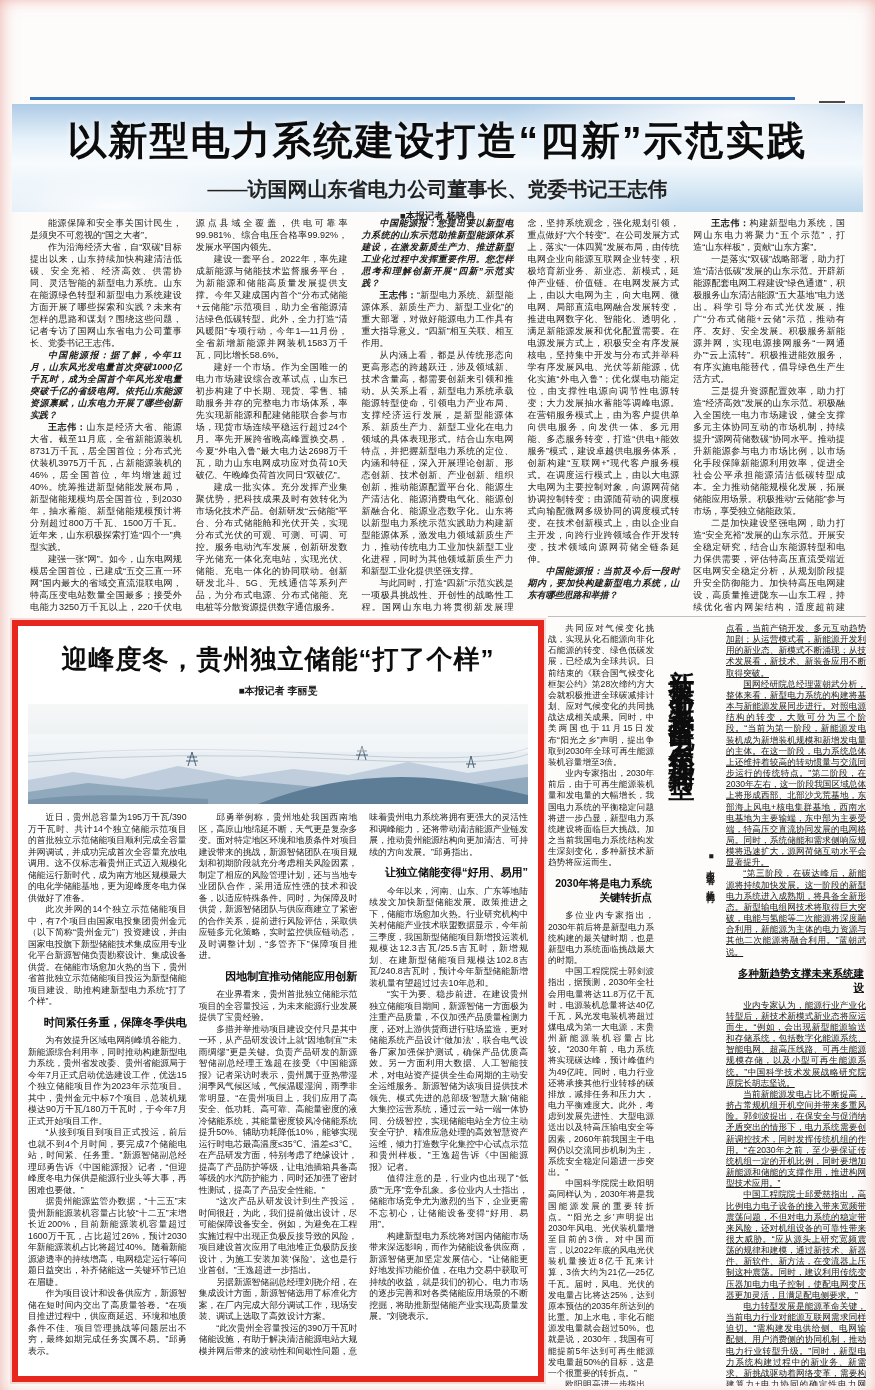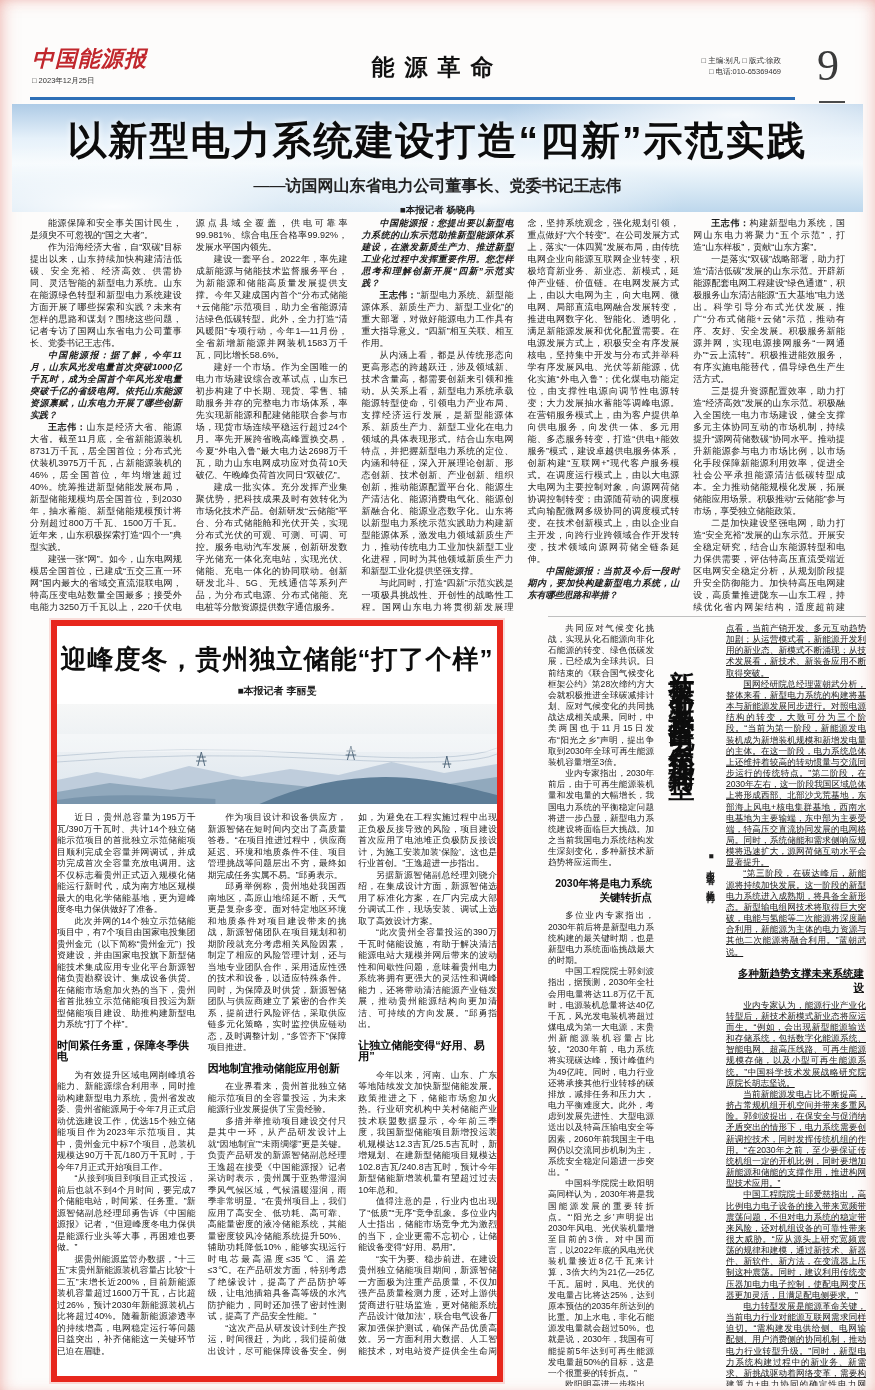--- a/index.html
+++ b/index.html
@@ -18,66 +18,56 @@
   .rule-nine{position:absolute;right:30px;top:101px;width:26px;height:2px;background:#4a4a4a;}
   
   .banner{position:absolute;left:12px;right:12px;top:104px;height:108px;text-align:center;
     background:
       radial-gradient(55% 90% at 12% 95%, rgba(255,255,255,.95), rgba(255,255,255,0) 65%),
       radial-gradient(45% 80% at 85% 10%, rgba(255,255,255,.85), rgba(255,255,255,0) 60%),
       radial-gradient(40% 70% at 55% 90%, rgba(255,255,255,.8), rgba(255,255,255,0) 60%),
       linear-gradient(180deg,#aecbe6 0%,#e6f1fa 32%,#f5fafd 55%,#d9e9f5 78%,#bdd7ec 100%);}
   .headline{margin-top:10px;font-size:39px;font-weight:900;letter-spacing:2px;color:#0c0c0c;
             text-shadow:0 0 6px rgba(255,255,255,.9);}
-  .subhead{margin-top:8px;font-family:"Liberation Serif","DejaVu Serif",serif;font-weight:600;font-size:16px;color:#222;}
+  .subhead{margin-top:8px;font-family:"Liberation Serif","DejaVu Serif",serif;font-weight:600;font-size:20px;color:#222;}
   .byline-top{margin-top:7px;font-size:9.5px;font-weight:bold;color:#222;}
   
   .top-cols{position:absolute;left:30px;top:217px;width:815px;height:396px;
             column-count:5;column-gap:14px;column-fill:auto;
             font-size:9px;line-height:12px;text-align:justify;overflow:hidden;}
   .top-cols p,.f-cols p,.rcol p{margin:0;text-indent:2em;}
   .q{font-weight:700;font-style:italic;}
   .plead{font-weight:700;}
   
-  .feature{position:absolute;left:12px;top:620px;width:452px;height:762px;box-sizing:border-box;
-           border:6px solid #e7271d;background:#fff;padding:6px 0;box-shadow:0 0 0 2px rgba(231,39,29,.15);margin-left:39px;}
+  .feature{position:absolute;left:12px;top:620px;width:532px;height:762px;box-sizing:border-box;
+           border:6px solid #e7271d;background:#fff;padding:6px 10px;box-shadow:0 0 0 2px rgba(231,39,29,.15);}
   .f-headline{margin-top:10px;text-align:center;font-size:26px;font-weight:900;letter-spacing:1px;color:#0d0d0d;}
   .f-byline{margin-top:7px;text-align:center;font-size:10px;font-weight:bold;}
   .f-photo{margin:6px 0 8px;width:100%;height:100px;display:block;}
   .f-cols{height:548px;column-count:3;column-gap:12px;column-fill:auto;
           font-size:8.8px;line-height:11.5px;text-align:justify;overflow:hidden;}
-  .colhead{break-inside:avoid;text-align:left;font-weight:700;font-size:11px;margin:9px 0 7px;color:#0d0d0d;}
+  .colhead{break-inside:avoid;text-align:right;font-weight:700;font-size:11px;margin:9px 0 7px;color:#0d0d0d;}
   
   .bright{position:absolute;left:548px;top:616px;width:318px;height:770px;border-top:1px solid #bfbfbf;
           padding-top:6px;box-sizing:border-box;display:flex;}
   .rcol{font-size:8.6px;line-height:11.15px;text-align:justify;overflow:hidden;}
   .rcolL{width:106px;}
   .rcolR{flex:1;margin-left:9px;text-decoration:underline;}
   .v-title{width:38px;margin:26px 2px 0 8px;writing-mode:vertical-rl;text-orientation:upright;
            font-size:26px;font-weight:900;letter-spacing:7px;color:#0d0d0d;height:540px;}
   .v-byline{width:15px;margin-top:228px;writing-mode:vertical-rl;text-orientation:upright;
             font-size:8.5px;font-weight:700;letter-spacing:2px;height:150px;}
   .rsub{text-align:right;font-weight:700;font-size:10.5px;line-height:14px;margin:8px 2px 6px;color:#0d0d0d;}
   .cont{text-indent:0 !important;}
 </style>
 </head>
 <body>
 
 <div class="page">
 
-  <div class="hdr">
-    <div class="masthead">中国能源报</div>
-    <div class="m-date">□ 2023年12月25日</div>
-    <div class="sec-title">能源革命</div>
-    <div class="ed-lines">
-      <div>□ 主编:别凡  □ 版式:徐政</div>
-      <div>□ 电话:010-65369469</div>
-    </div>
-    <div class="page-nine">9</div>
-  </div>
   <div class="rule-blue"></div>
   <div class="rule-nine"></div>
 
   <div class="banner">
     <div class="headline">以新型电力系统建设打造“四新”示范实践</div>
     <div class="subhead">——访国网山东省电力公司董事长、党委书记王志伟</div>
     <div class="byline-top">■本报记者 杨晓冉</div>
   </div>
 
   <div class="top-cols">
@@ -137,22 +127,22 @@
       <p><span>作为项目设计和设备供应方，新源智储在短时间内交出了高质量答卷。“在项目推进过程中，供应商延迟、环境和地质条件不佳、项目管理挑战等问题层出不穷，最终如期完成任务实属不易。”邱勇表示。</span></p>
       <p><span>邱勇举例称，贵州地处我国西南地区，高原山地绵延不断，天气更是复杂多变。面对特定地区环境和地质条件对项目建设带来的挑战，新源智储团队在项目规划和初期阶段就充分考虑相关风险因素，制定了相应的风险管理计划，还与当地专业团队合作，采用适应性强的技术和设备，以适应特殊条件。同时，为保障及时供货，新源智储团队与供应商建立了紧密的合作关系，提前进行风险评估，采取供应链多元化策略，实时监控供应链动态，及时调整计划，“多管齐下”保障项目推进。</span></p>
       <h3 class="colhead">因地制宜推动储能应用创新</h3>
       <p><span>在业界看来，贵州首批独立储能示范项目的全容量投运，为未来能源行业发展提供了宝贵经验。</span></p>
       <p><span>多措并举推动项目建设交付只是其中一环，从产品研发设计上就“因地制宜”“未雨绸缪”更是关键。负责产品研发的新源智储副总经理王逸超在接受《中国能源报》记者采访时表示，贵州属于亚热带湿润季风气候区域，气候温暖湿润，雨季非常明显。“在贵州项目上，我们应用了高安全、低功耗、高可靠、高能量密度的液冷储能系统，其能量密度较风冷储能系统提升50%、辅助功耗降低10%，能够实现运行时电芯最高温度≤35℃、温差≤3℃。在产品研发方面，特别考虑了绝缘设计，提高了产品防护等级，让电池插箱具备高等级的水汽防护能力，同时还加强了密封性测试，提高了产品安全性能。”</span></p>
       <p><span>“这次产品从研发设计到生产投运，时间很赶，为此，我们提前做出设计，尽可能保障设备安全。例如，为避免在工程实施过程中出现正负极反接导致的风险，项目建设首次应用了电池堆正负极防反接设计，为施工安装加装‘保险’。这也是行业首创。”王逸超进一步指出。</span></p>
       <p><span>另据新源智储副总经理刘骁介绍，在集成设计方面，新源智储选用了标准化方案，在厂内完成大部分调试工作，现场安装、调试上选取了高效设计方案。</span></p>
       <p><span>“此次贵州全容量投运的390万千瓦时储能设施，有助于解决清洁能源电站大规模并网后带来的波动性和间歇性问题，意味着贵州电力系统将拥有更强大的灵活性和调峰能力，还将带动清洁能源产业链发展，推动贵州能源结构向更加清洁、可持续的方向发展。”邱勇指出。</span></p>
       <h3 class="colhead">让独立储能变得“好用、易用”</h3>
       <p><span>今年以来，河南、山东、广东等地陆续发文加快新型储能发展。政策推进之下，储能市场愈加火热。行业研究机构中关村储能产业技术联盟数据显示，今年前三季度，我国新型储能项目新增投运装机规模达12.3吉瓦/25.5吉瓦时，新增规划、在建新型储能项目规模达102.8吉瓦/240.8吉瓦时，预计今年新型储能新增装机量有望超过过去10年总和。</span></p>
+      <p><span>“实干为要、稳步前进。在建设贵州独立储能项目期间，新源智储一方面极为注重产品质量，不仅加强产品质量检测力度，还对上游供货商进行驻场监造，更对储能系统产品设计‘做加法’，联合电气设备厂家加强保护测试，确保产品优质高效。另一方面利用大数据、人工智能技术，对电站资产提供全生命周期的主动安全运维服务。新源智储为该项目提供技术领先、模式先进的总部级‘智慧大脑’储能大集控运营系统，通过云一站一端一体协同、分级智控，实现储能电站全方位主动安全守护、精准应急处理的高效智慧资产运维，倾力打造数字化集控中心试点示范和贵州样板。”王逸超告诉《中国能源报》记者。</span></p>
       <p><span>值得注意的是，行业内也出现了“低质”“无序”竞争乱象。多位业内人士指出，储能市场竞争尤为激烈的当下，企业更需不忘初心，让储能设备变得“好用、易用”。</span></p>
-      <p><span>“实干为要、稳步前进。在建设贵州独立储能项目期间，新源智储一方面极为注重产品质量，不仅加强产品质量检测力度，还对上游供货商进行驻场监造，更对储能系统产品设计‘做加法’，联合电气设备厂家加强保护测试，确保产品优质高效。另一方面利用大数据、人工智能技术，对电站资产提供全生命周期的主动安全运维服务。新源智储为该项目提供技术领先、模式先进的总部级‘智慧大脑’储能大集控运营系统，通过云一站一端一体协同、分级智控，实现储能电站全方位主动安全守护、精准应急处理的高效智慧资产运维，倾力打造数字化集控中心试点示范和贵州样板。”王逸超告诉《中国能源报》记者。</span></p>
       <p><span>构建新型电力系统将对国内储能市场带来深远影响，而作为储能设备供应商，新源智储更加坚定发展信心。“让储能更好地发挥功能价值，在电力交易中获取可持续的收益，就是我们的初心。电力市场的逐步完善和对各类储能应用场景的不断挖掘，将助推新型储能产业实现高质量发展。”刘骁表示。</span></p>
     </div>
   </div>
 
   <div class="bright">
     <div class="rcol rcolL">
       <p><span>共同应对气候变化挑战，实现从化石能源向非化石能源的转变、绿色低碳发展，已经成为全球共识。日前结束的《联合国气候变化框架公约》第28次缔约方大会就积极推进全球碳减排计划、应对气候变化的共同挑战达成相关成果。同时，中美两国也于11月15日发布“阳光之乡”声明，提出争取到2030年全球可再生能源装机容量增至3倍。</span></p>
       <p><span>业内专家指出，2030年前后，由于可再生能源装机量和发电量的大幅增长，我国电力系统的平衡稳定问题将进一步凸显，新型电力系统建设将面临巨大挑战。加之当前我国电力系统结构发生深刻变化，多种新技术新趋势将应运而生。</span></p>
       <div class="rsub">2030年将是电力系统关键转折点</div>
       <p><span>多位业内专家指出，2030年前后将是新型电力系统构建的最关键时期，也是新型电力系统面临挑战最大的时期。</span></p>

